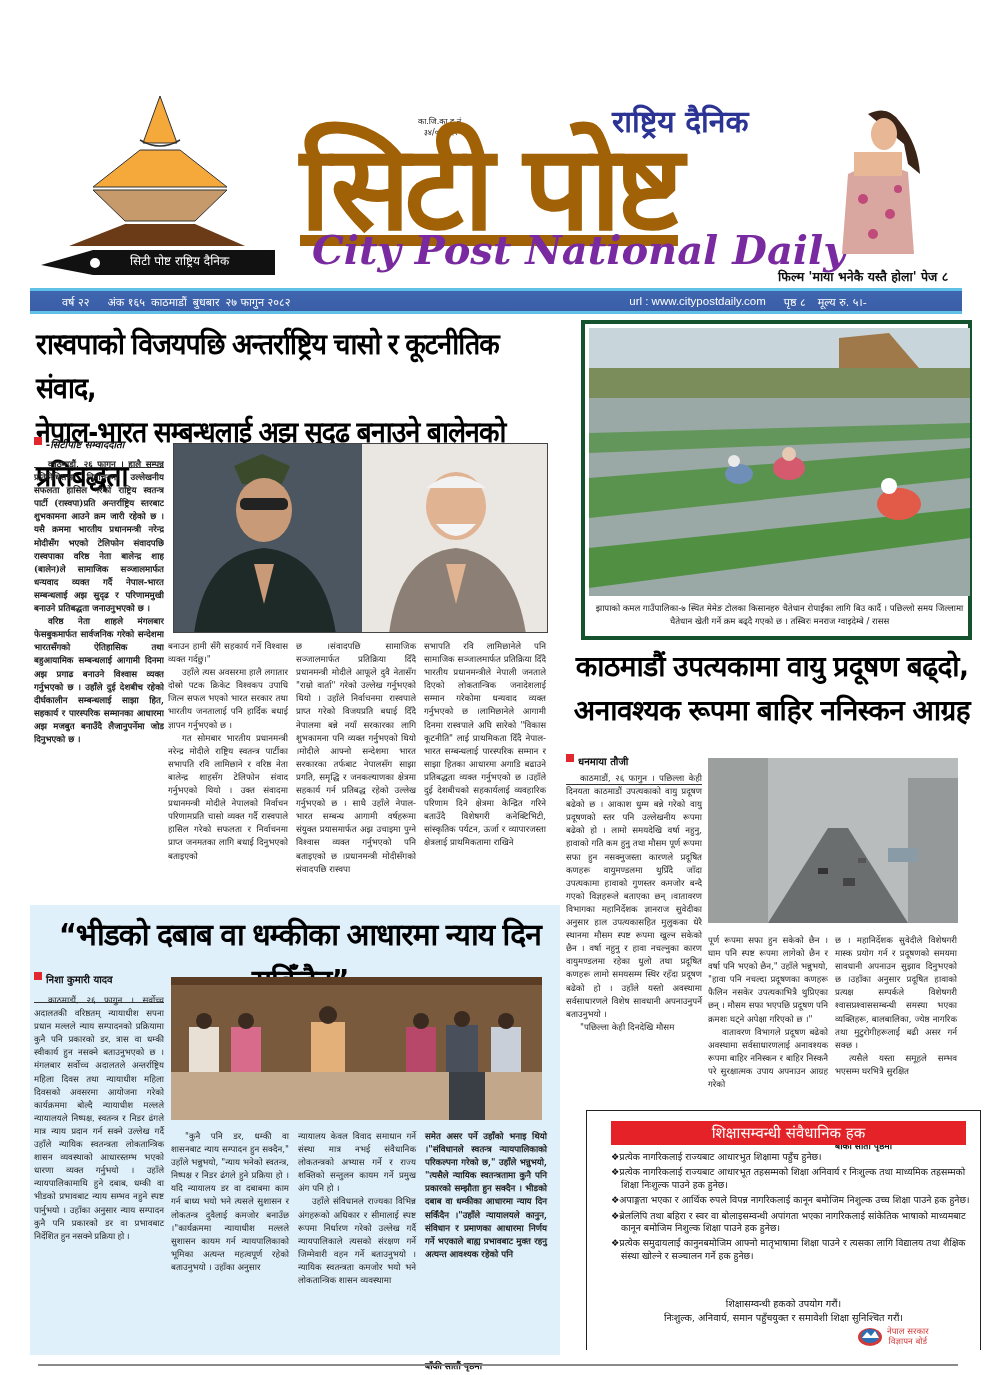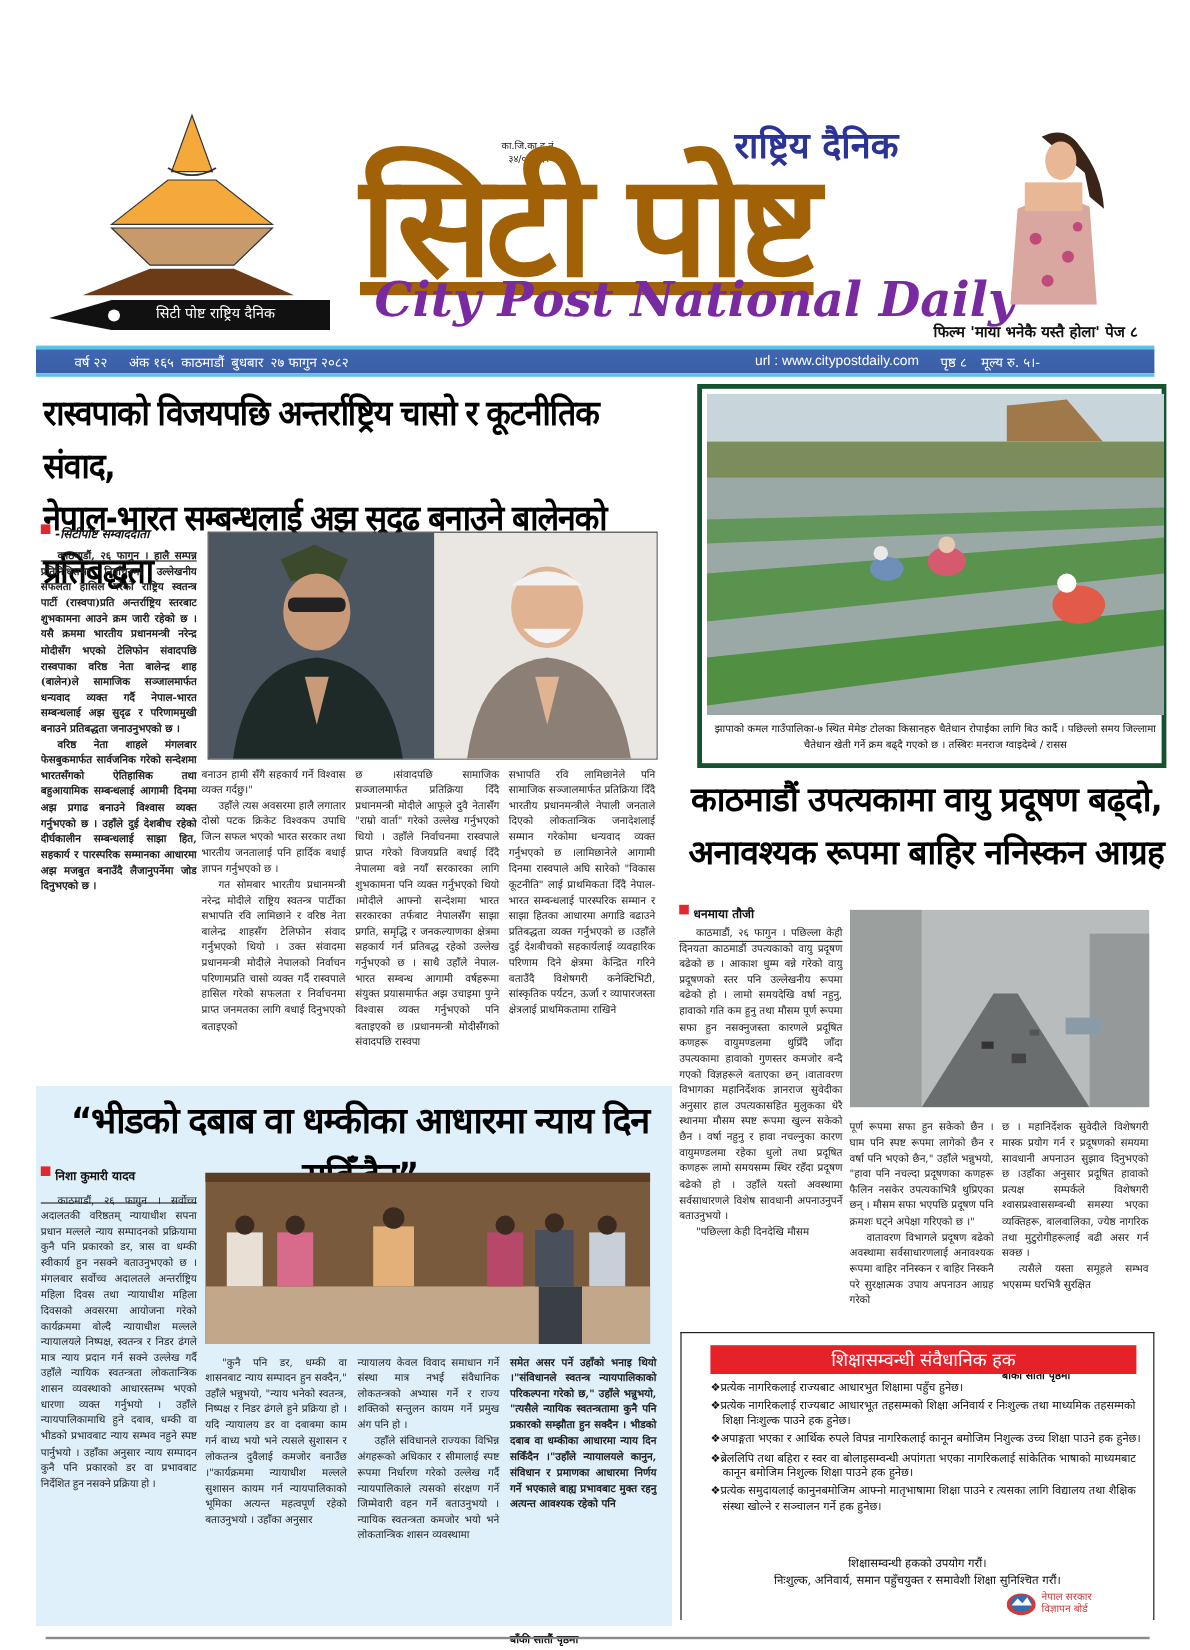--- a/index.html
+++ b/index.html
@@ -33,21 +33,21 @@
   .col p { text-indent: 14px; }
   .more { font-weight: bold; font-size: 9px; text-align: left; color: #111; margin-top: 44px; }
 
   .photo { border: 1px solid #444; overflow: hidden; }
   .photo-caption { font-size: 8.5px; line-height: 13px; color: #111; text-align: center; }
 
   
   .story3-box { left: 30px; top: 905px; width: 530px; height: 450px; background: #dff0fa; }
 
   
-  .notice { left: 567px; top: 1110px; width: 395px; height: 240px; border: 1px solid #222; border-bottom: none; }
+  .notice { left: 586px; top: 1110px; width: 395px; height: 240px; border: 1px solid #222; border-bottom: none; }
   .notice-title { position: absolute; left: 24px; top: 10px; width: 355px; height: 24px; background: #e52228; color: #fff; font-size: 15px; text-align: center; line-height: 24px; }
   .notice ul { position: absolute; left: 24px; top: 40px; width: 360px; list-style: none; font-size: 9.3px; line-height: 12.4px; font-family: "DejaVu Serif", serif; }
   .notice li { margin-bottom: 3px; padding-left: 10px; text-indent: -10px; }
   .notice .foot { position: absolute; left: 0; width: 100%; text-align: center; font-size: 9.6px; line-height: 13px; font-family: "DejaVu Serif", serif; }
 
   .footer-line { left: 38px; top: 1364px; width: 920px; height: 2px; background: #8a8a8a; }
 </style>
 </head>
 <body>
 
@@ -261,20 +261,20 @@
     <li><span>❖</span><span>प्रत्येक समुदायलाई कानुनबमोजिम आफ्नो मातृभाषामा शिक्षा पाउने र त्यसका लागि विद्यालय तथा शैक्षिक संस्था खोल्ने र सञ्चालन गर्ने हक हुनेछ।</span></li>
   </ul>
   <div class="foot" style="top:186px;">शिक्षासम्वन्धी हकको उपयोग गरौं।</div>
   <div class="foot" style="top:200px;">निःशुल्क, अनिवार्य, समान पहुँचयुक्त र समावेशी शिक्षा सुनिश्चित गरौं।</div>
   <div class="abs" style="left:270px;top:214px;display:flex;align-items:center;gap:4px;">
     <svg width="26" height="22" viewBox="0 0 26 22">
       <ellipse cx="13" cy="12" rx="12" ry="9" fill="#d23a3a"></ellipse>
       <ellipse cx="13" cy="11" rx="9" ry="7" fill="#2c6fb5"></ellipse>
       <path d="M5,13 L10,7 L14,11 L18,6 L22,13 Z" fill="#fff"></path>
     </svg>
-    <div style="color:#d23a3a;font-size:8.5px;line-height:10px;">
+    <div style="color:#d23a3a;font-size:8.5px;line-height:10px;text-align:center;">
       <div>नेपाल सरकार</div>
       <div>विज्ञापन बोर्ड</div>
     </div>
   </div>
 </div>
 
 <div class="abs footer-line"></div>
 
 </body></html>

